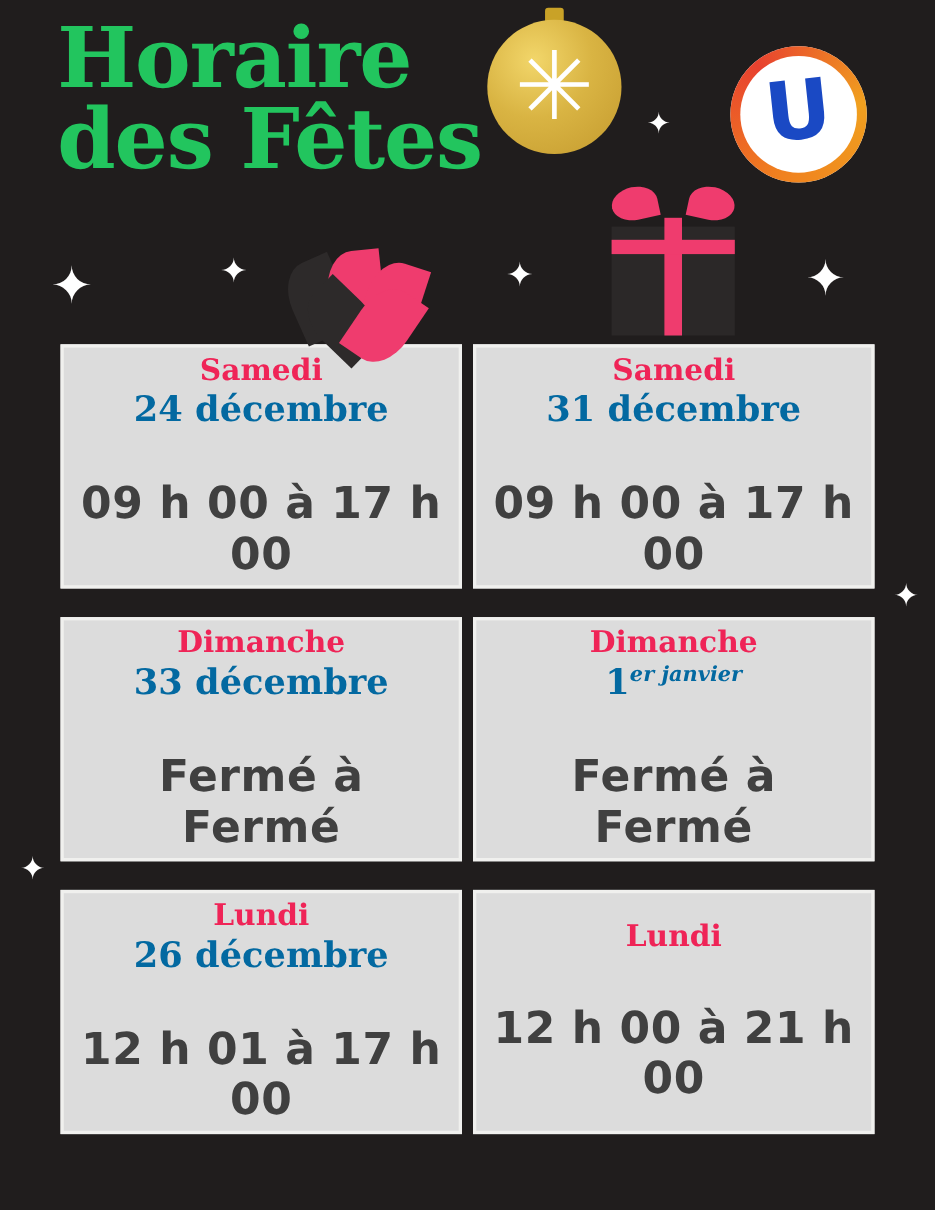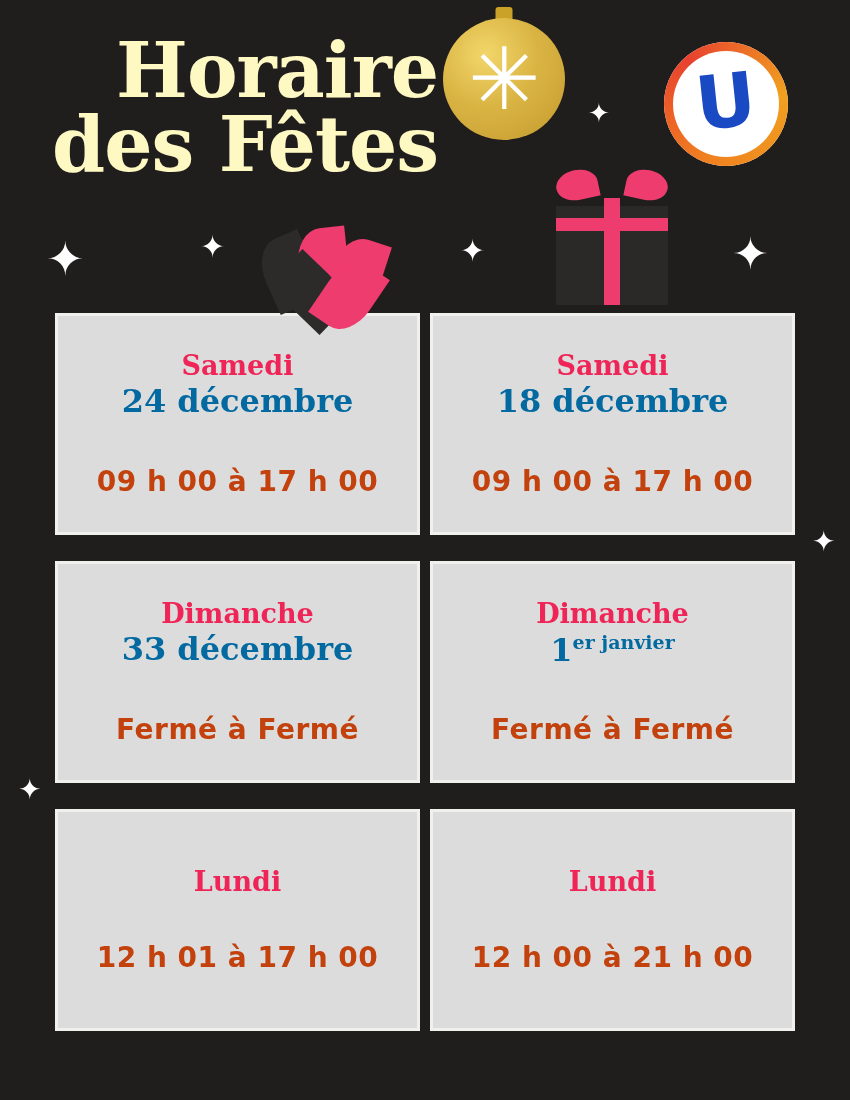--- a/index.html
+++ b/index.html
@@ -22,29 +22,28 @@
 
   
   .header {
     position: relative;
     height: 310px;
   }
 
   .title {
     position: absolute;
     left: 52px;
-    top: 34px;
-    color: #fef9c3;
+    top: 16px;
+    color: #22c55e;
     font-family: "DejaVu Serif", "Liberation Serif", serif;
     font-weight: bold;
     font-size: 76px;
     line-height: 0.98;
     letter-spacing: -1px;
     z-index: 6;
-    text-align: right;
   }
   .title .line2 { display: block; margin-left: 0; }
 
   
   .ornament {
     position: absolute;
     left: 443px;
     top: 18px;
     width: 122px;
     height: 122px;
@@ -232,26 +231,27 @@
     color: #0369a1;
     font-family: "DejaVu Serif", "Liberation Serif", serif;
     font-weight: bold;
     font-size: 32px;
     line-height: 1.18;
     margin-top: 1px;
   }
   .card .date sup {
     font-size: 19px;
     vertical-align: super;
+    font-style: italic;
   }
   .card .hours {
-    color: #c2410c;
+    color: #404040;
     font-family: "DejaVu Sans", sans-serif;
     font-weight: bold;
-    font-size: 28px;
+    font-size: 40px;
     letter-spacing: 0.5px;
     margin-top: 44px;
   }
 </style>
 </head>
 <body>
 
 <div class="poster">
 
   <div class="header">
@@ -303,40 +303,41 @@
   <div class="grid">
 
     <div class="card">
       <div class="day">Samedi</div>
       <div class="date">24 décembre</div>
       <div class="hours">09 h 00 à 17 h 00</div>
     </div>
 
     <div class="card">
       <div class="day">Samedi</div>
-      <div class="date">18 décembre</div>
+      <div class="date">31 décembre</div>
       <div class="hours">09 h 00 à 17 h 00</div>
     </div>
 
     <div class="card">
       <div class="day">Dimanche</div>
       <div class="date">33 décembre</div>
       <div class="hours">Fermé à Fermé</div>
     </div>
 
     <div class="card">
       <div class="day">Dimanche</div>
       <div class="date">
         <span>1</span><sup>er janvier</sup>
       </div>
       <div class="hours">Fermé à Fermé</div>
     </div>
 
     <div class="card">
       <div class="day">Lundi</div>
+      <div class="date">26 décembre</div>
       <div class="hours">12 h 01 à 17 h 00</div>
     </div>
 
     <div class="card">
       <div class="day">Lundi</div>
       <div class="hours">12 h 00 à 21 h 00</div>
     </div>
 
   </div>
 </div>

